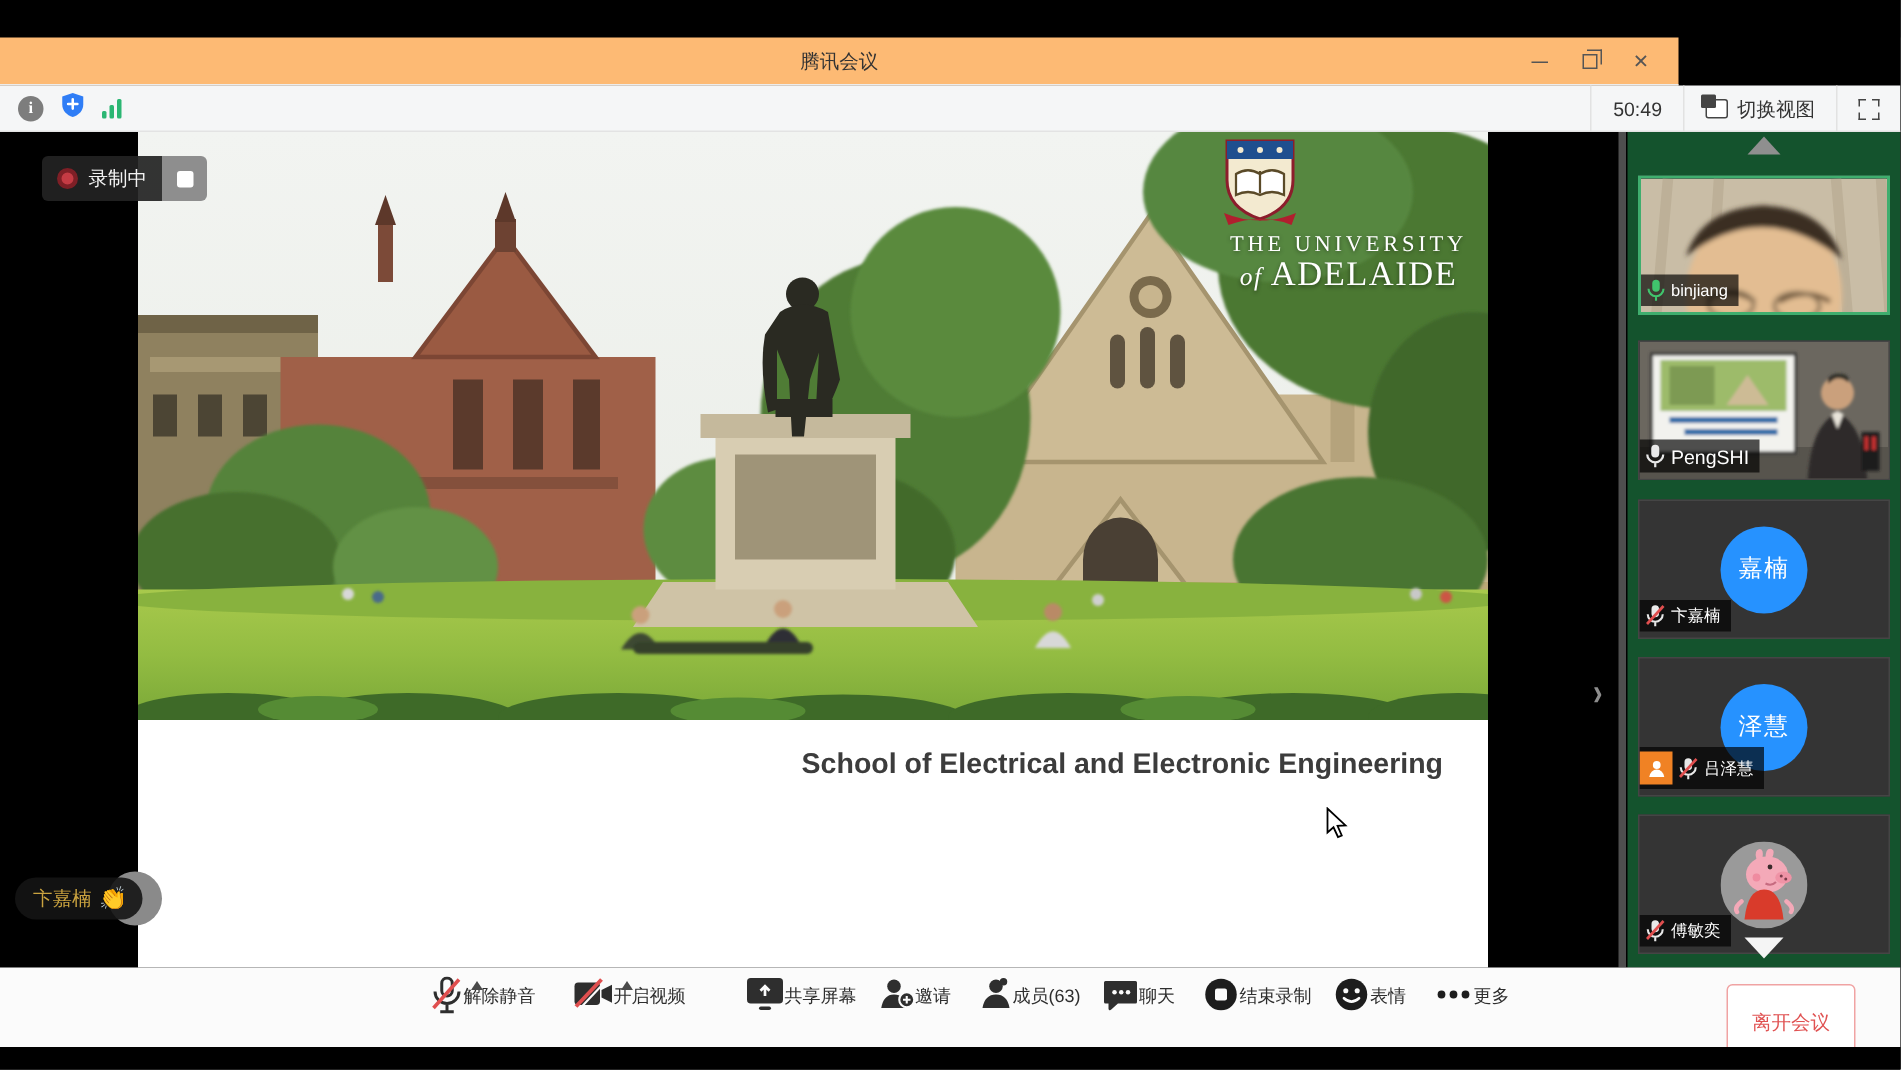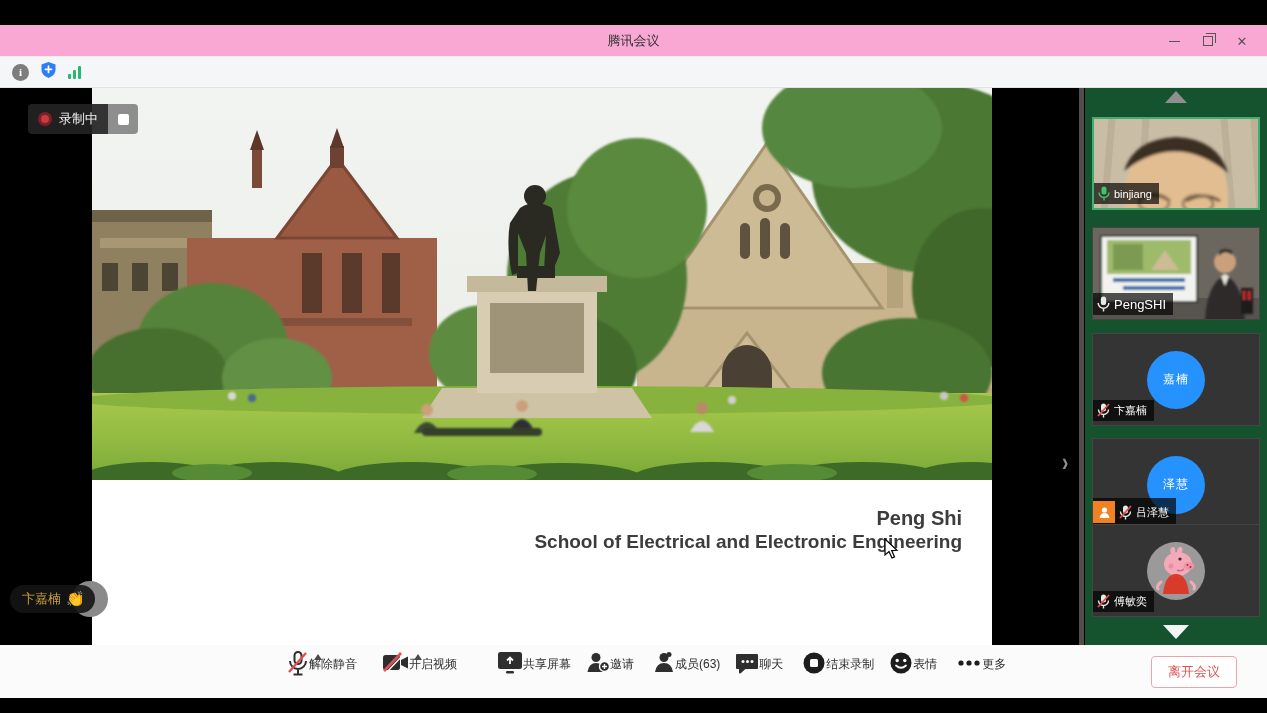--- a/index.html
+++ b/index.html
@@ -1,22 +1,22 @@
 <!DOCTYPE html>
 <html><head>
 <meta charset="utf-8">
 <style>
   * { margin:0; padding:0; box-sizing:border-box; }
   html,body { width:1267px; height:713px; background:#000; overflow:hidden;
               font-family:"Liberation Sans","DejaVu Sans",sans-serif; }
   .screen { position:relative; width:1267px; height:713px; background:#000; }
 
   
-  .titlebar { position:absolute; left:0; top:25px; width:1267px; height:32px;
-              background:#f9a8d4; border-bottom:1px solid #ececec;
+  .titlebar { position:absolute; left:0; top:25px; width:1119px; height:32px;
+              background:#fdba74; border-bottom:1px solid #ececec;
               display:flex; align-items:center; justify-content:center; }
   .titlebar .wtitle { font-size:13px; color:#333; }
   .win-controls { position:absolute; right:8px; top:0; height:32px; display:flex; align-items:center; }
   .win-btn { width:34px; height:32px; display:flex; align-items:center; justify-content:center;
              color:#555; font-size:13px; cursor:default; }
   .min-glyph { display:inline-block; width:11px; height:0; border-top:1.5px solid #555; }
   .max-glyph { position:relative; width:10px; height:10px; border:1.2px solid #555; }
   .max-glyph:before { content:""; position:absolute; left:2px; top:-4px; width:9px; height:9px;
                       border:1.2px solid #555; border-left:none; border-bottom:none; }
 
@@ -101,34 +101,34 @@
   .thumb.active { border:2px solid #3fae6e; }
   .nametag { position:absolute; left:0; bottom:4px; background:rgba(0,0,0,.68);
              display:flex; align-items:center; gap:4px; padding:3px 7px 3px 4px;
              color:#fff; font-size:11px; max-width:96%; }
   .nametag.with-host { padding-left:0; }
   .host-badge { width:22px; height:22px; background:#f08224; display:flex; align-items:center;
                 justify-content:center; flex:0 0 auto; }
   .avatar-wrap { position:absolute; left:0; top:0; width:100%; height:100%;
                  display:flex; align-items:center; justify-content:center; }
   .avatar-circle { width:58px; height:58px; border-radius:50%; background:#2692ff; color:#fff;
-                   font-size:12px; display:flex; align-items:center; justify-content:center; letter-spacing:1px; }
+                   font-size:16px; display:flex; align-items:center; justify-content:center; letter-spacing:1px; }
   .thumb video, .thumb .vid { position:absolute; inset:0; }
 
   
   .toolbar { position:absolute; left:0; top:645px; width:1267px; height:53px; background:#fbfbfb; }
   .tool-row { position:absolute; left:287px; top:5px; display:flex; align-items:flex-start; gap:15px; }
   .tool-item { display:flex; flex-direction:row; align-items:center; min-width:52px; cursor:pointer;text-align:right; }
   .tool-icon { position:relative; height:26px; display:flex; align-items:center; justify-content:center; }
   .tool-label { margin-top:2px; font-size:12px; color:#2e2e2e; white-space:nowrap; }
   .caret { position:absolute; right:-13px; top:4px; width:0; height:0;
            border-left:4.5px solid transparent; border-right:4.5px solid transparent;
            border-bottom:6px solid #4a4a4a; }
   .leave-btn { position:absolute; right:30px; top:11px; background:#fff; border:1px solid #f0a3a3;
-               color:#e05252; font-size:13px; border-radius:4px; padding:6px 16px; cursor:pointer;
+               color:#e05252; font-size:13px; border-radius:4px; padding:16px 16px; cursor:pointer;
                font-family:inherit; }
 
   .letterbox-top { position:absolute; left:0; top:0; width:1267px; height:25px; background:#000; }
   .letterbox-bottom { position:absolute; left:0; top:698px; width:1267px; height:15px; background:#000; }
 </style>
 </head>
 <body>
 
 <div class="screen">
 
@@ -154,20 +154,37 @@
         <svg width="17" height="18" viewBox="0 0 17 18">
             <path d="M8.5 1 15.5 3.4 v5.2 c0 4.2-3 7-7 8.4 C4.5 15.6 1.5 12.8 1.5 8.6 V3.4 Z" fill="#2f7df6"></path>
             <path d="M8.5 5.2 v6.2 M5.4 8.3 h6.2" stroke="#fff" stroke-width="1.7" stroke-linecap="round"></path>
           </svg>
       </span>
       <span class="signal">
         <i style="height:5px"></i>
           <i style="height:9px"></i>
           <i style="height:13px"></i>
       </span>
+    </div>
+    <div class="status-right">
+      <div class="status-cell">
+        <span>50:49</span>
+      </div>
+      <div class="status-cell">
+        <span class="sv-icon"></span>
+        <span>切换视图</span>
+      </div>
+      <div class="status-cell">
+        <span class="fs-icon">
+            <i></i>
+            <i></i>
+            <i></i>
+            <i></i>
+          </span>
+      </div>
     </div>
   </div>
 
   <div class="stage">
 
     <div class="slide">
       <div class="photo">
         <svg width="900" height="392" viewBox="0 0 900 392">
           <defs>
             <linearGradient id="sky" x1="0" y1="0" x2="0" y2="1">
@@ -276,24 +293,39 @@
               <path d="M598 344 q12 -22 24 0 Z" fill="#d8d8d8"></path>
             <rect x="330" y="340" width="120" height="8" rx="4" fill="#35402c"></rect>
             <circle cx="140" cy="308" r="4" fill="#d8d8d8"></circle>
               <circle cx="160" cy="310" r="4" fill="#4a6a8a"></circle>
             <circle cx="640" cy="312" r="4" fill="#d0d0d0"></circle>
               <circle cx="852" cy="308" r="4" fill="#c8c8c8"></circle>
             <circle cx="872" cy="310" r="4" fill="#cc5544"></circle>
           </g>
         </svg>
 
+        <div class="crest-block">
+          <svg width="52" height="60" viewBox="0 0 52 60">
+            <path d="M4 2 h44 v26 c0 14 -10 22 -22 26 C14 50 4 42 4 28 Z" fill="#f3ead0" stroke="#8c1d2c" stroke-width="2"></path>
+            <path d="M4 2 h44 v12 h-44 Z" fill="#1f4f8f"></path>
+            <g fill="#f3ead0">
+                <circle cx="13" cy="8" r="2"></circle>
+                <circle cx="26" cy="8" r="2"></circle>
+                <circle cx="39" cy="8" r="2"></circle>
+              </g>
+            <path d="M10 24 q8 -5 16 0 q8 -5 16 0 v14 q-8 -4 -16 0 q-8 -4 -16 0 Z" fill="#fff" stroke="#5a4a28" stroke-width="1.5"></path>
+            <line x1="26" y1="22" x2="26" y2="37" stroke="#5a4a28" stroke-width="1.5"></line>
+            <path d="M2 50 q24 10 48 0 l-3 8 q-21 -8 -42 0 Z" fill="#b01f2e"></path>
+          </svg>
+          <div class="l1">THE UNIVERSITY</div>
+          <div class="l2"><span class="of">of</span> <span>ADELAIDE</span></div>
+        </div>
       </div>
 
       <div class="slide-lower">
-        <div class="slide-author">Peng Shi</div>
         <div class="slide-affil">School of Electrical and Electronic Engineering</div>
       </div>
     </div>
 
     <div class="rec-badge">
       <div class="rec-left">
         <span class="rec-dot"></span>
         <span class="rec-label">录制中</span>
       </div>
       <div class="rec-stop">
@@ -414,21 +446,21 @@
         </span>
         <svg width="13" height="15" viewBox="0 0 13 15">
           <rect x="4" y="0.5" width="5" height="8" rx="2.5" fill="#e8e8e8"></rect>
           <path d="M1.5 6.5 a5 5 0 0 0 10 0 M6.5 11.5 v3" stroke="#e8e8e8" stroke-width="1.4" fill="none"></path>
           <line x1="1" y1="13" x2="12" y2="1" stroke="#e04f4f" stroke-width="1.8"></line>
         </svg>
         <span>吕泽慧</span>
       </div>
     </div>
 
-    <div class="thumb" style="top:436px">
+    <div class="thumb" style="top:455px">
       <div class="avatar-wrap">
         <svg width="58" height="58" viewBox="0 0 58 58">
           <circle cx="29" cy="29" r="29" fill="#9a9a9a"></circle>
           <circle cx="29" cy="29" r="29" fill="none"></circle>
           <ellipse cx="31" cy="22" rx="14" ry="12" fill="#f4a9b8"></ellipse>
           <ellipse cx="42" cy="24" rx="5.5" ry="4" fill="#ef93a6"></ellipse>
           <circle cx="40.5" cy="23" r="1" fill="#7a3b4a"></circle>
             <circle cx="43.5" cy="25" r="1" fill="#7a3b4a"></circle>
           <circle cx="33" cy="17" r="1.6" fill="#3a2a2a"></circle>
           <path d="M24 12 q-2 -6 2 -7 q3 0 2 6 M30 11 q0 -7 4 -6 q3 1 0 7" fill="#f4a9b8"></path>

